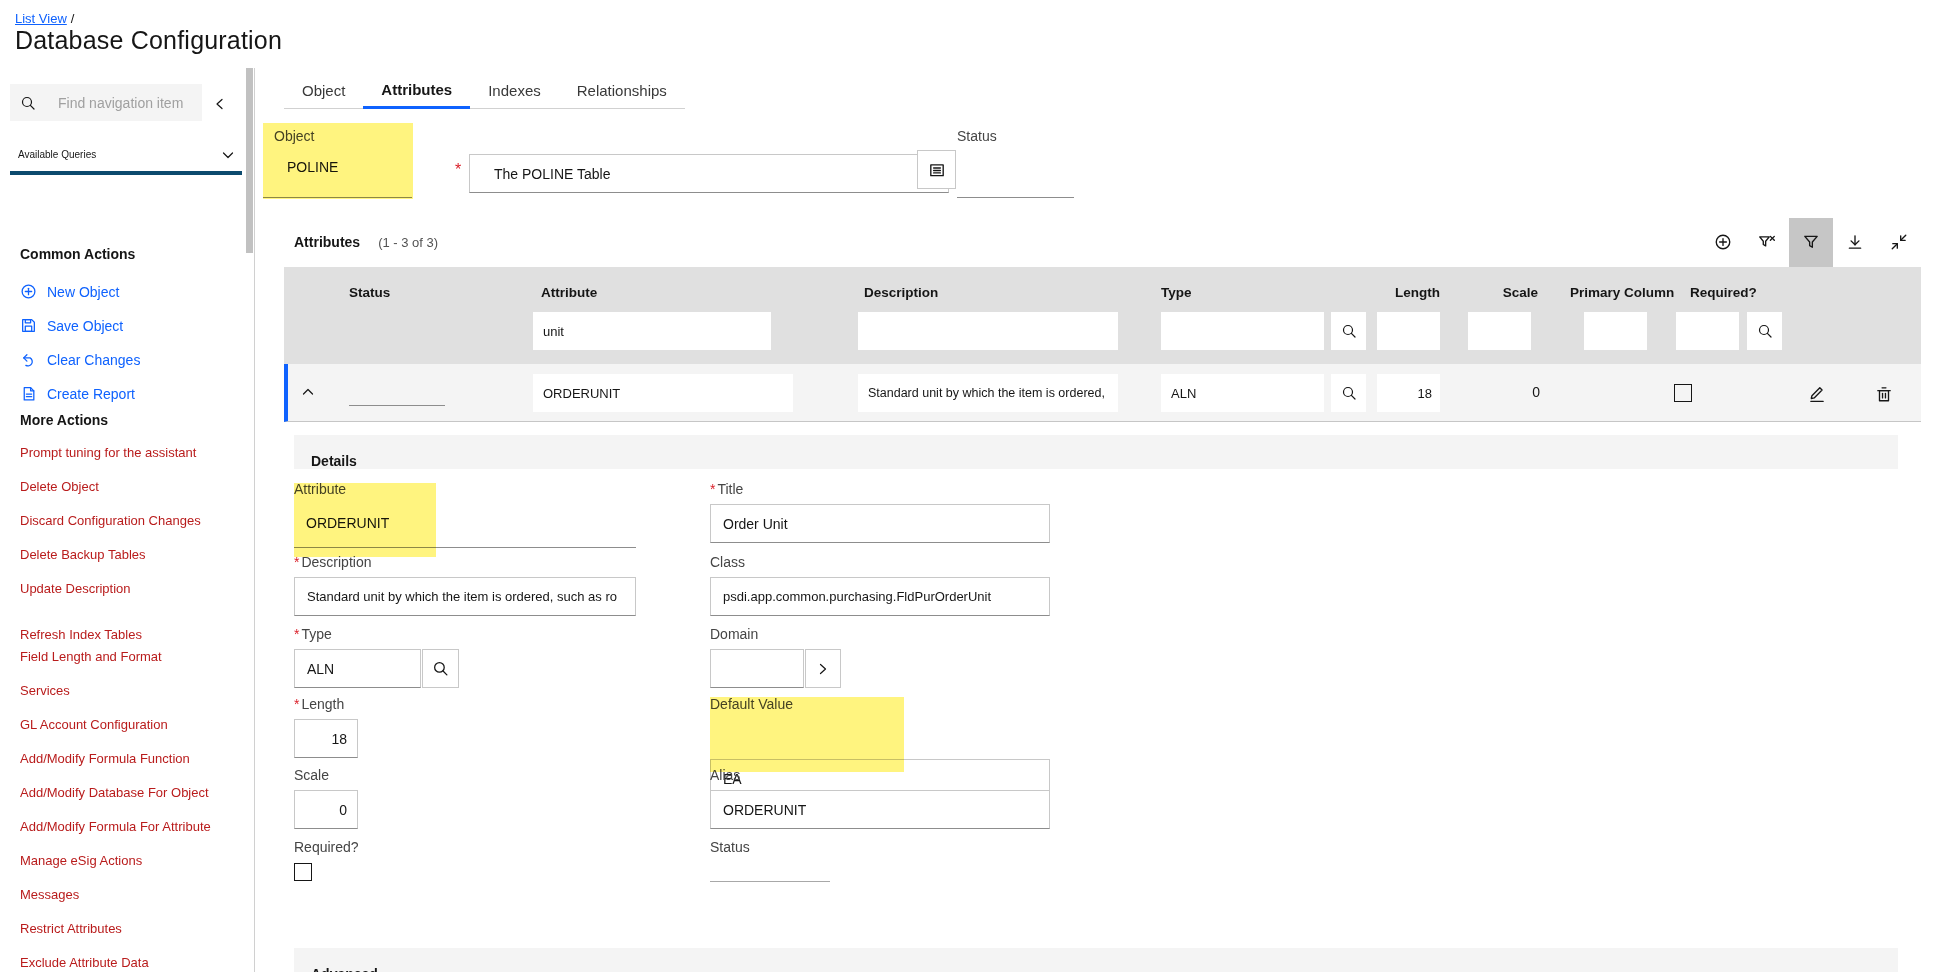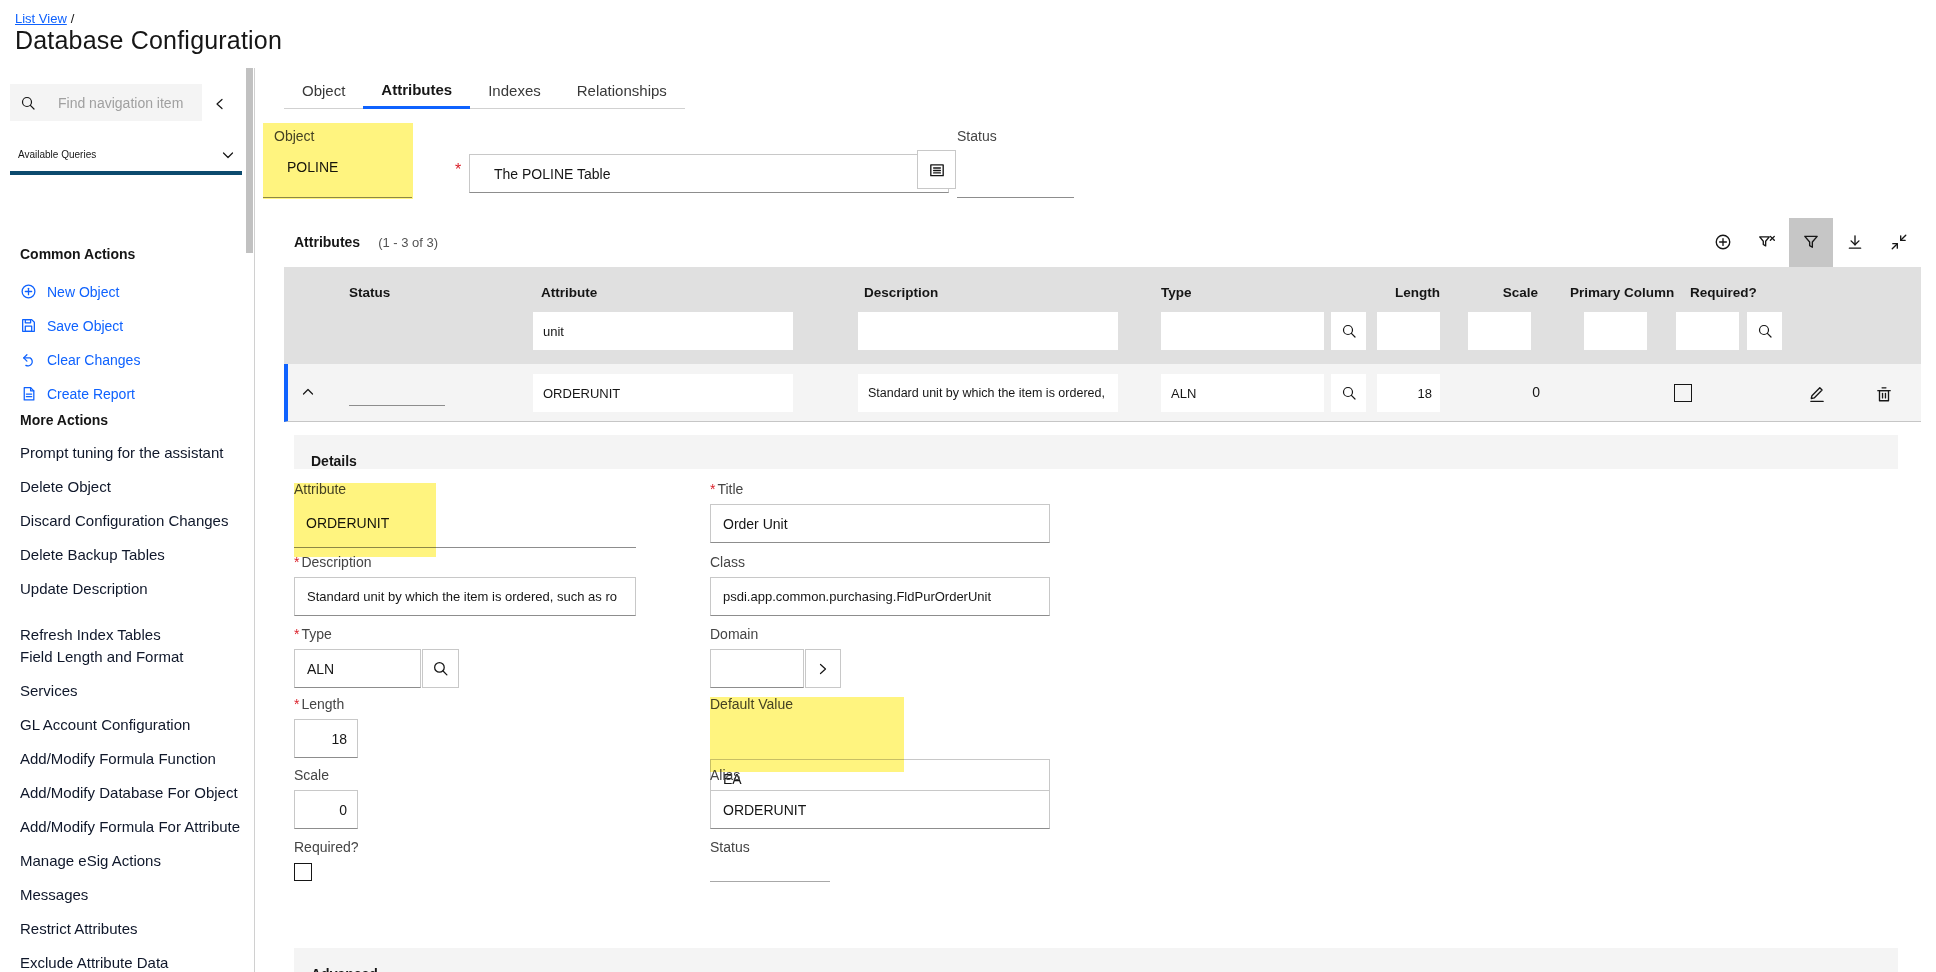--- a/index.html
+++ b/index.html
@@ -20,21 +20,21 @@
   
   .sidebar{left:0;top:68px;width:254px;height:904px;background:#fff;border-right:1px solid #d0d0d0}
   .sb-scroll{position:absolute;right:1px;top:0;width:7px;height:185px;background:#c1c1c1}
   .sb-search{left:10px;top:16px;width:192px;height:37px;background:#f4f4f4;display:flex;align-items:center;padding:0 0 0 10px;box-sizing:border-box}
   .sb-search input{border:none;background:transparent;outline:none;font-size:14px;color:#161616;margin-left:20px;width:140px;font-family:"Liberation Sans",sans-serif}
   .sb-search input::placeholder{color:#a0a0a0}
   .sb-collapse{left:206px;top:22px;width:28px;height:28px;background:none;border:none;color:#161616;display:flex;align-items:center;justify-content:center;cursor:pointer;padding:0}
   .sb-queries{left:10px;top:70px;width:232px;height:37px;border-bottom:4px solid #0c4a6e;display:flex;align-items:center;justify-content:space-between;padding:0 6px 0 8px;box-sizing:border-box;font-size:10px;color:#161616;cursor:pointer}
   .sb-sec{left:20px;font-size:14px;font-weight:700;color:#161616}
   .sb-item{left:20px;display:flex;align-items:flex-end;gap:10px;color:#0f62fe;font-size:14px;cursor:pointer;height:24px}
-  .sb-link{left:20px;color:#0f172a;font-size:15px;cursor:pointer;height:22px;line-height:22px;white-space:nowrap}
+  .sb-link{left:20px;color:#b91c1c;font-size:13px;cursor:pointer;height:22px;line-height:22px;white-space:nowrap}
 
   
   .tabs{left:284px;top:72px;display:flex;height:37px}
   .tab{background:none;border:none;border-bottom:1px solid #d1d1d1;padding:0 18px;font-size:15px;color:#393939;cursor:pointer;font-family:"Liberation Sans",sans-serif}
   .tab.active{font-weight:700;color:#161616;border-bottom:3px solid #0f62fe}
 
   
   .lbl{font-size:14px;color:#454545}
   .req{color:#da1e28;margin-right:2px;font-size:14px}
   .inp{background:#fff;border:1px solid #c8c8c8;border-bottom-color:#8d8d8d;height:39px;font-size:14px;color:#161616;padding:0 12px;box-sizing:border-box;font-family:"Liberation Sans",sans-serif}
@@ -251,21 +251,21 @@
 <div class="abs grid-head"></div>
 <div class="abs col-lbl" style="left:349px">Status</div>
 <div class="abs col-lbl" style="left:541px">Attribute</div>
 <div class="abs col-lbl" style="left:864px">Description</div>
 <div class="abs col-lbl" style="left:1161px">Type</div>
 <div class="abs col-lbl" style="left:1380px;width:60px;text-align:right">Length</div>
 <div class="abs col-lbl" style="left:1496px;width:42px;text-align:right">Scale</div>
 <div class="abs col-lbl" style="left:1570px">Primary Column</div>
 <div class="abs col-lbl" style="left:1690px">Required?</div>
 
-<input class="abs cell-inp" style="left: 533px; top: 312px; width: 260px;" readonly="" value="unit">
+<input class="abs cell-inp" style="left: 533px; top: 312px; width: 238px;" readonly="" value="unit">
 <input class="abs cell-inp" style="left: 858px; top: 312px; width: 260px;" readonly="" value="">
 <input class="abs cell-inp" style="left: 1161px; top: 312px; width: 163px;" readonly="" value="">
 <button class="abs icon-box flat" style="left:1331px;top:312px;width:35px;height:38px;background:#fff">
   <span>
     <svg class="ic" width="16" height="16" viewBox="0 0 16 16">
         <circle cx="7" cy="7" r="4.5"></circle>
         <line x1="10.4" y1="10.4" x2="14" y2="14"></line>
       </svg>
   </span>
 </button>

